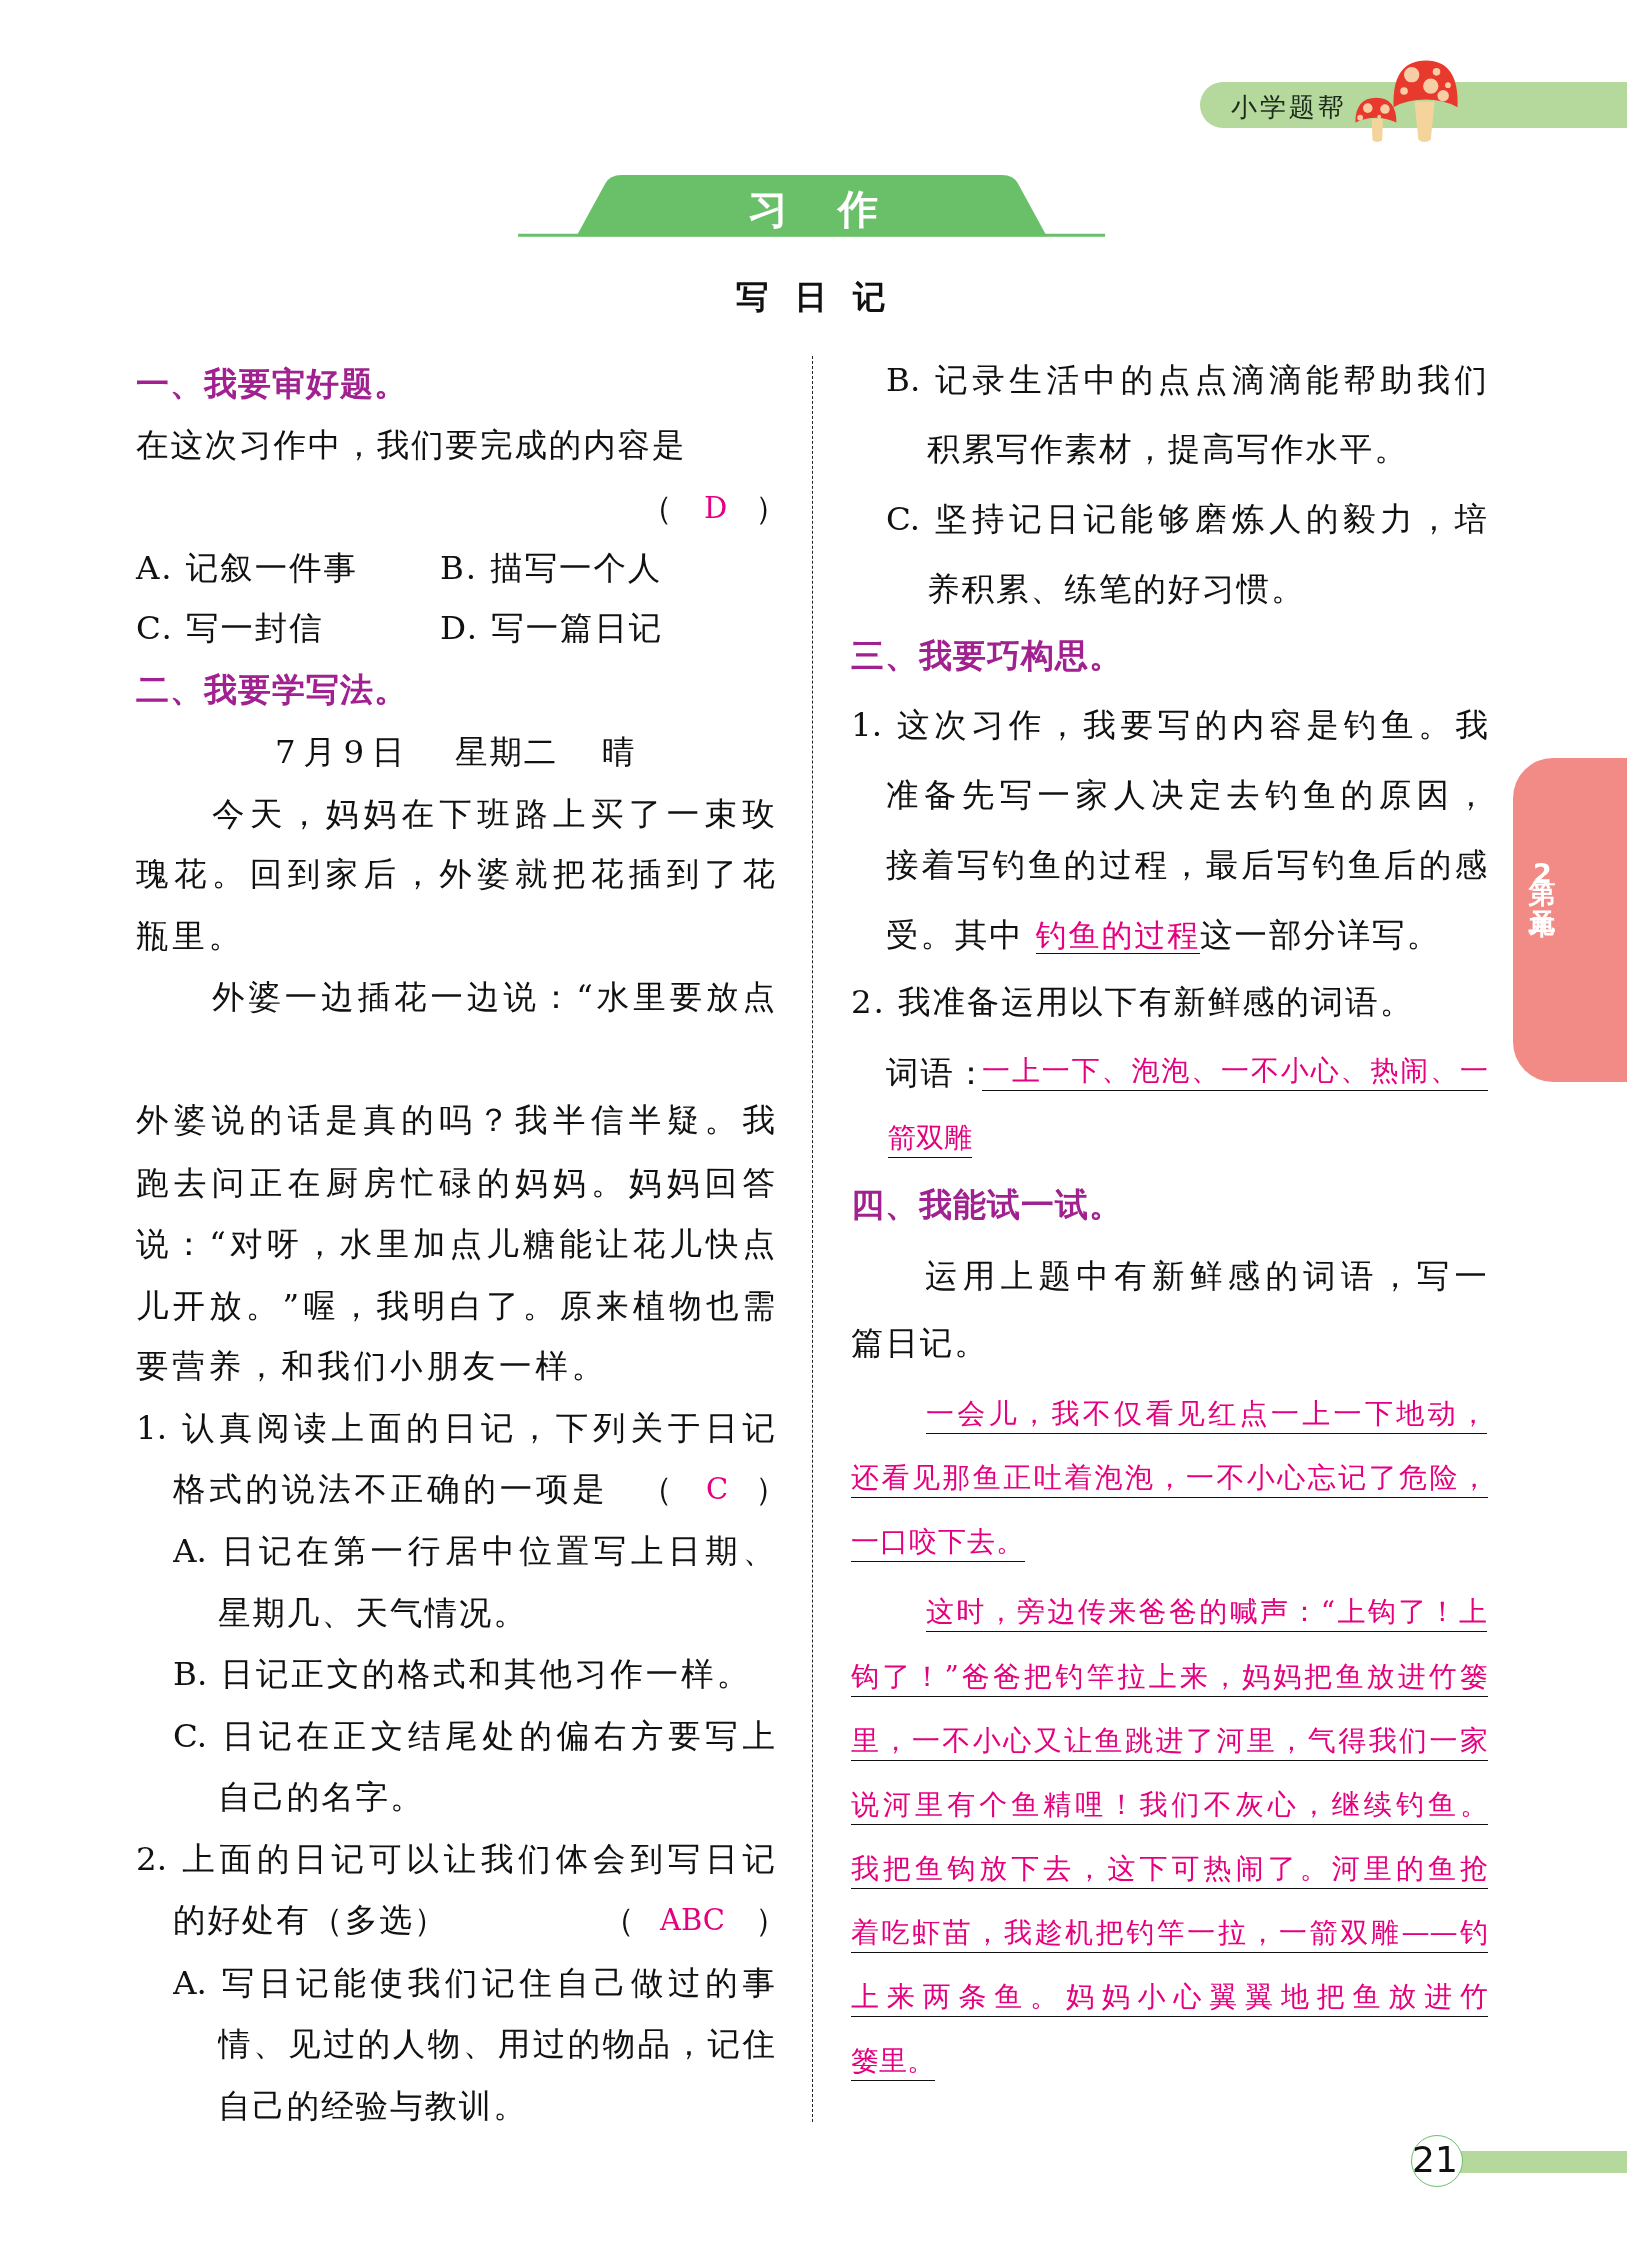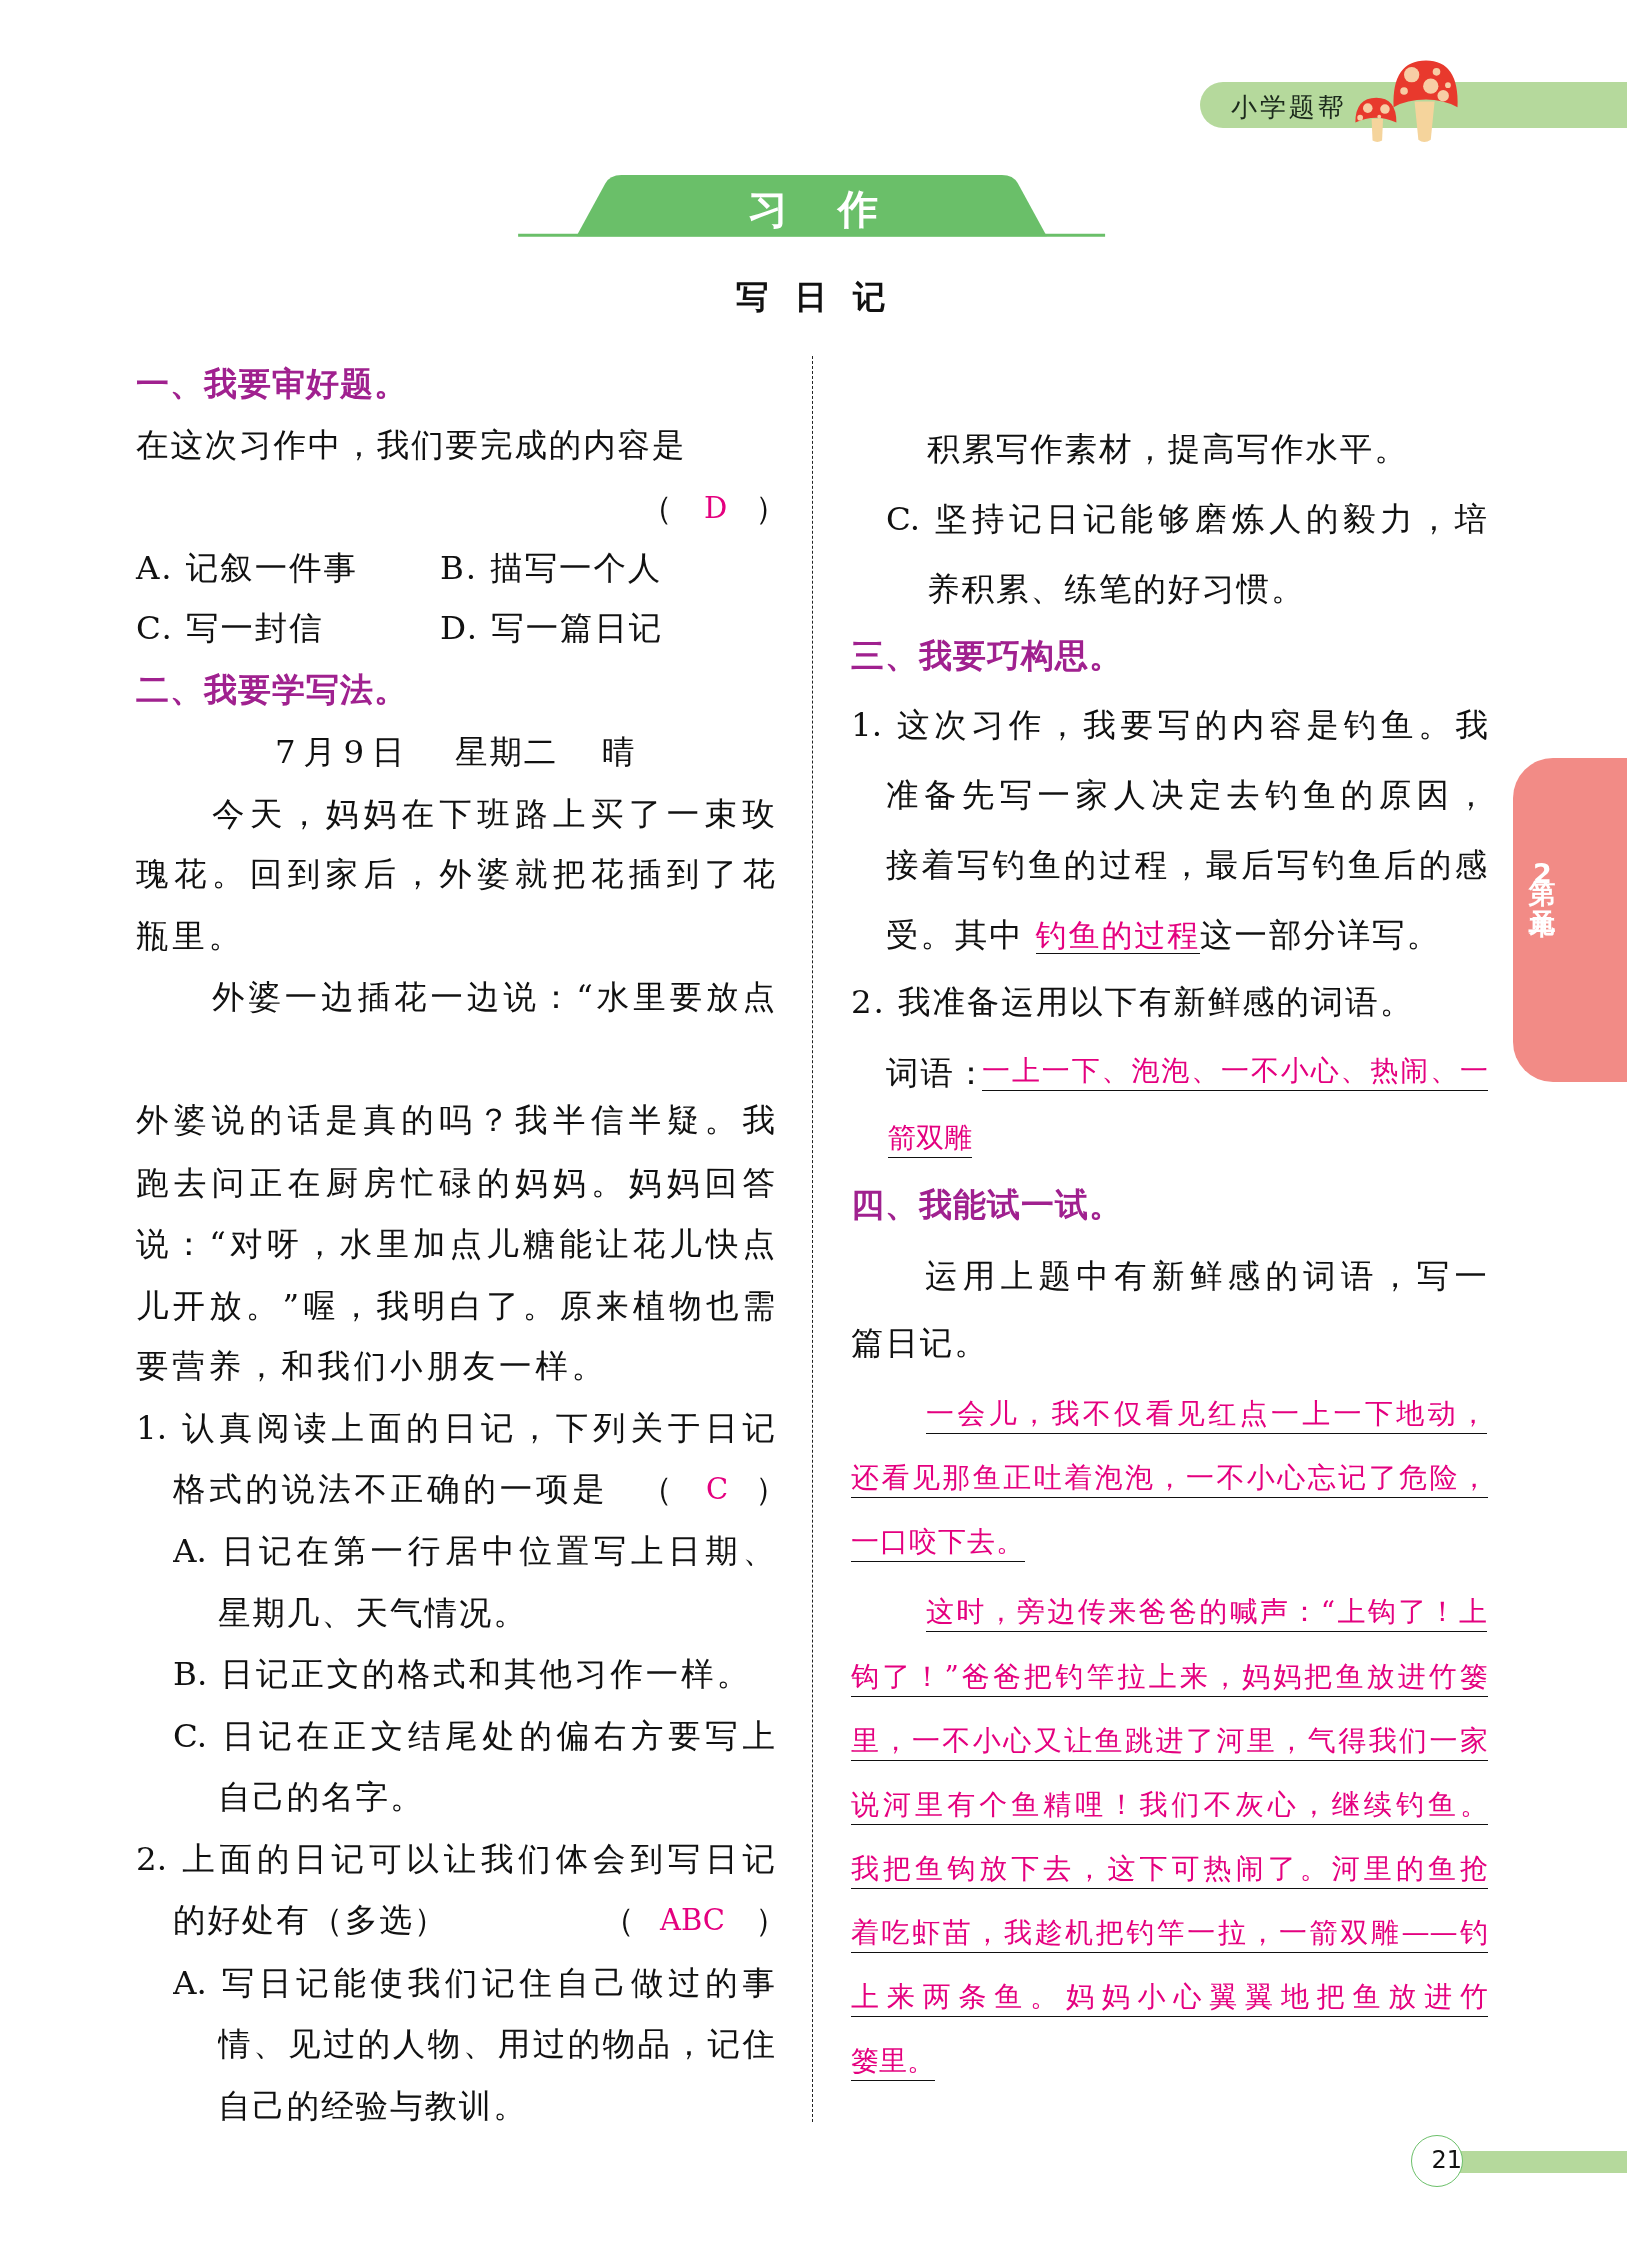--- a/index.html
+++ b/index.html
@@ -37,21 +37,21 @@
   .subtitle { left: 736px; top: 275px; height: 44px; line-height: 44px; font-family: "DejaVu Serif", serif; font-weight: bold; font-size: 32.5px; color: #111; letter-spacing: 26px; white-space: nowrap; }
 
   .divider { left: 812px; top: 356px; height: 1766px; border-left: 1.9px dashed #222222; }
 
   
   .side-tab { left: 1513px; top: 758px; width: 115px; height: 324px; background: #f28b86; border-radius: 40px 0 0 40px; }
   .side-tab-label { left: 1527px; top: 858px; writing-mode: vertical-rl; text-orientation: upright; font-family: "DejaVu Sans", sans-serif; font-weight: bold; font-size: 27px; line-height: 31px; color: #ffffff; letter-spacing: 0; }
 
   
   .page-bar { left: 1459px; top: 2151px; width: 169px; height: 22px; background: #b5d99c; }
-  .page-circle { left: 1411px; top: 2135px; width: 52px; height: 52px; box-sizing: border-box; border: 1.9px solid #6cc06a; border-radius: 50%; background: #ffffff; text-align: right; line-height: 48px; font-family: "DejaVu Sans", sans-serif; font-size: 24px; color: #111; }
+  .page-circle { left: 1411px; top: 2135px; width: 52px; height: 52px; box-sizing: border-box; border: 1.9px solid #6cc06a; border-radius: 50%; background: #ffffff; text-align: left; line-height: 48px; font-family: "DejaVu Sans", sans-serif; font-size: 36px; color: #111; }
 </style>
 </head>
 <body>
 
 <div class="page">
 
   <div class="abs brand-pill"></div>
   <div class="abs brand-text">小学题帮</div>
   <svg class="abs" style="left:1338px;top:48px;" width="134" height="105" viewBox="0 0 140 110">
 
@@ -119,20 +119,21 @@
 
   <div class="ln j" style="left:136px;top:1835px;width:639px;">2. 上面的日记可以让我们体会到写日记</div>
   <div class="ln" style="left:173px;top:1896px;">的好处有（多选）</div>
   <span class="paren" style="left:602px;top:1896px;">（</span>
   <span class="pans" style="left:660px;top:1896px;">ABC</span>
   <span class="paren" style="left:755px;top:1896px;">）</span>
   <div class="ln j" style="left:173px;top:1959px;width:602px;">A. 写日记能使我们记住自己做过的事</div>
   <div class="ln j" style="left:218px;top:2020px;width:557px;">情、见过的人物、用过的物品，记住</div>
   <div class="ln" style="left:218px;top:2082px;">自己的经验与教训。</div>
 
+  <div class="ln j" style="left:886px;top:356px;width:601px;">B. 记录生活中的点点滴滴能帮助我们</div>
   <div class="ln" style="left:927px;top:425px;">积累写作素材，提高写作水平。</div>
   <div class="ln j" style="left:886px;top:495px;width:601px;">C. 坚持记日记能够磨炼人的毅力，培</div>
   <div class="ln" style="left:927px;top:565px;">养积累、练笔的好习惯。</div>
 
   <div class="h" style="left:851px;top:632px;">三、我要巧构思。</div>
   <div class="ln j" style="left:851px;top:701px;width:637px;">1. 这次习作，我要写的内容是钓鱼。我</div>
   <div class="ln j" style="left:886px;top:771px;width:601px;">准备先写一家人决定去钓鱼的原因，</div>
   <div class="ln j" style="left:886px;top:841px;width:601px;">接着写钓鱼的过程，最后写钓鱼后的感</div>
   <div class="ln" style="left:886px;top:911px;">
     <span>受。其中</span><span class="inline-ans">钓鱼的过程</span><span>这一部分详写。</span>

